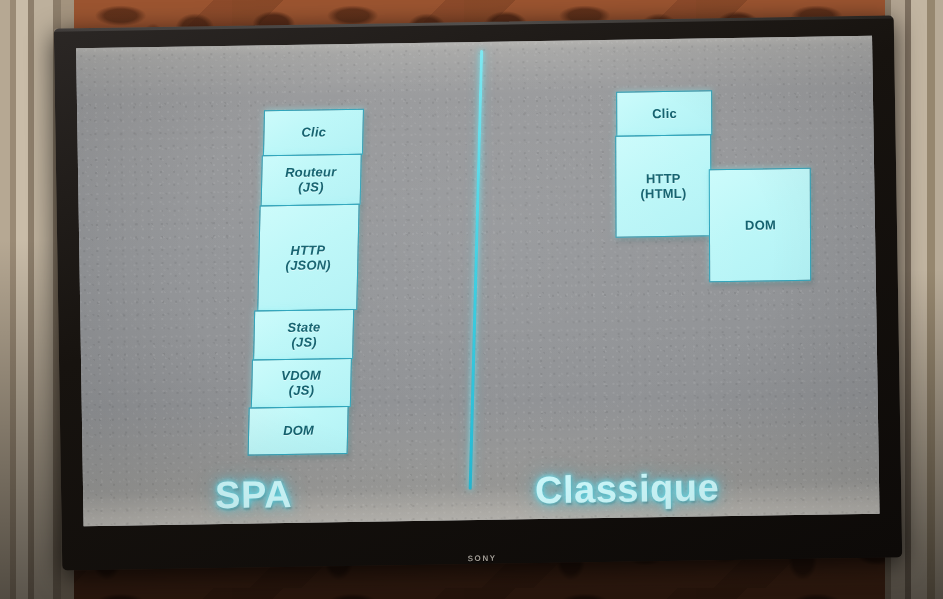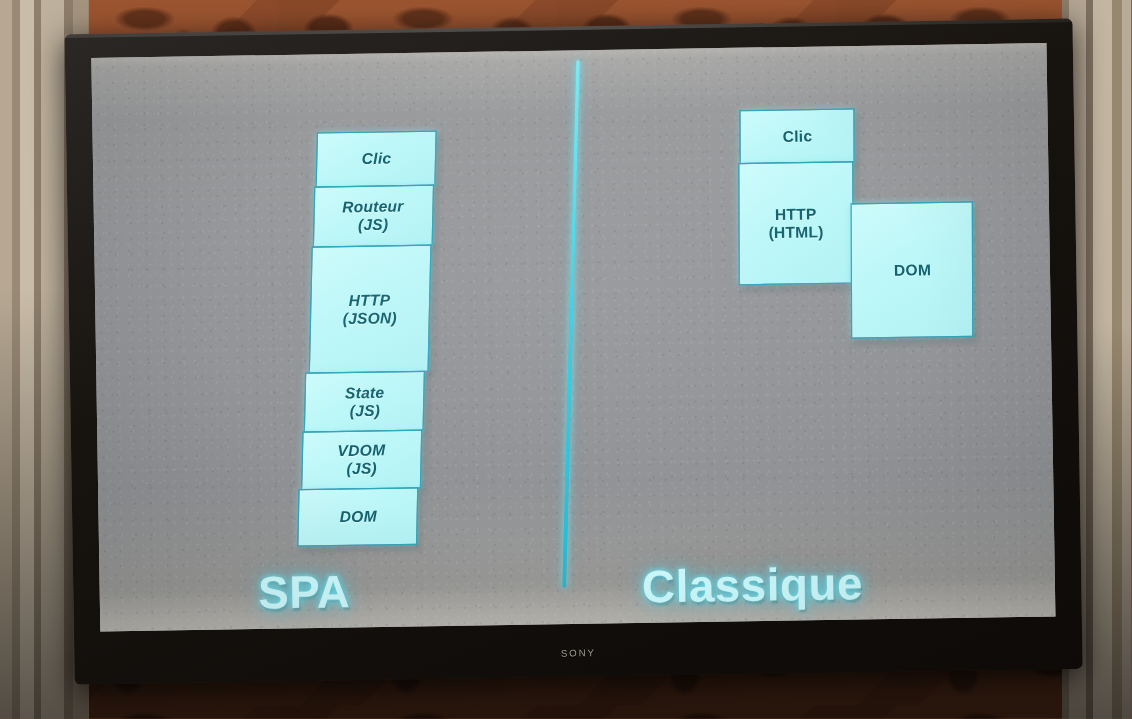--- a/index.html
+++ b/index.html
@@ -126,24 +126,24 @@
   .tv-bezel-hi {
     position: absolute;
     left: 0; right: 0; top: 0; height: 3px;
     background: linear-gradient(90deg, rgba(255,255,255,0.10), rgba(255,255,255,0.22), rgba(255,255,255,0.06));
     border-radius: 5px 5px 0 0;
   }
   .tv-brand {
     position: absolute;
     left: 50%;
     transform: translateX(-50%);
-    bottom: 15px;
+    bottom: 1px;
     font-size: 8px;
     letter-spacing: 1.6px;
-    font-weight: normal;
+    font-weight: bold;
     color: #b9b3ab;
     text-shadow: 0 1px 0 rgba(0,0,0,0.9);
     opacity: 0.85;
   }
 
   
   .screen {
     position: absolute;
     left: 22px;
     top: 20px;

